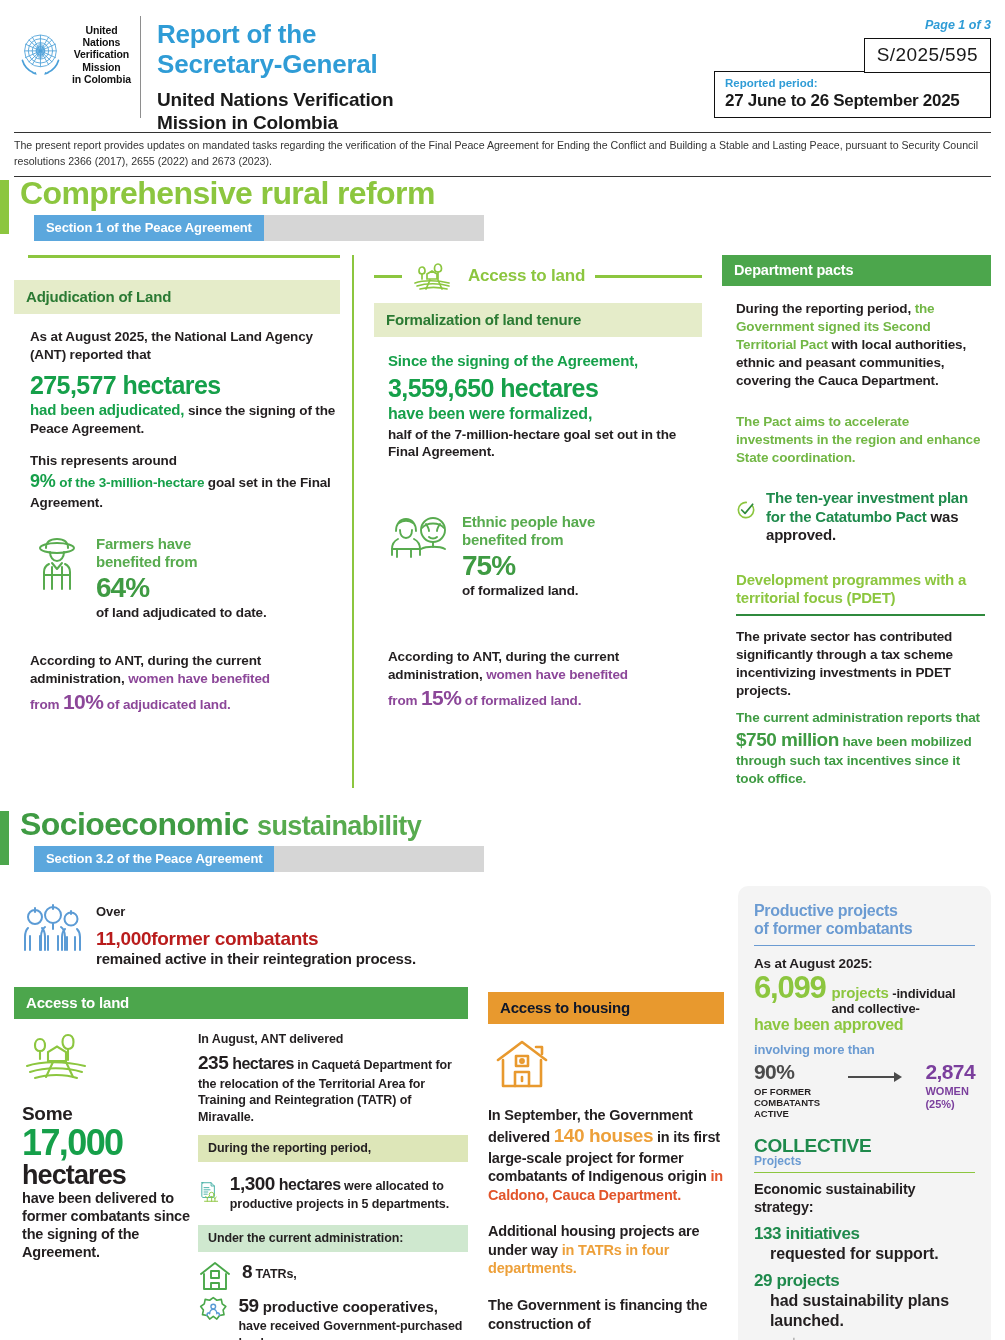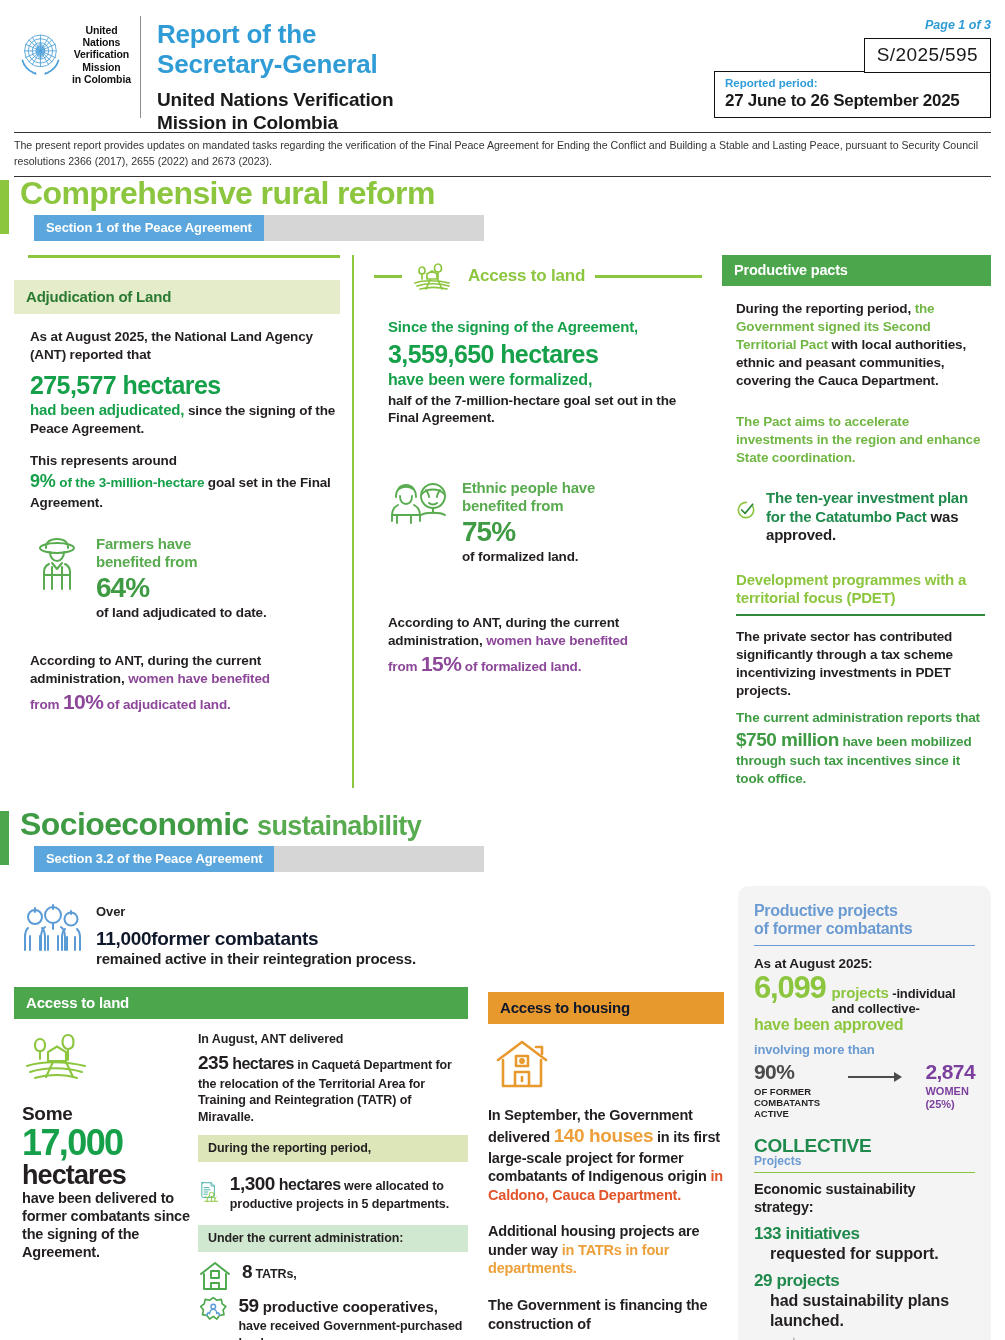--- a/index.html
+++ b/index.html
@@ -91,21 +91,21 @@
 
   
   .s2{position:relative;padding:0 14px;display:flex;margin-top:14px;}
   .s2-left{width:460px;flex:0 0 460px;padding-right:6px;box-sizing:border-box;}
   .s2-mid{width:250px;flex:0 0 250px;padding-left:14px;box-sizing:border-box;}
   .s2-right{flex:1;padding-left:14px;box-sizing:border-box;}
 
   .over-row{display:flex;gap:12px;align-items:flex-start;margin:18px 0 0 8px;}
   .over-txt .over-lbl{font-size:13px;font-weight:bold;letter-spacing:-0.1px;}
   .over-txt .over-big{font-size:30px;font-weight:bold;color:#3f8fd0;letter-spacing:-1px;line-height:1.05;}
-  .over-txt .over-big span{font-size:19px;color:#0f172a;letter-spacing:-0.3px;}
+  .over-txt .over-big span{font-size:19px;color:#b91c1c;letter-spacing:-0.3px;}
   .over-txt .over-tail{font-size:15px;font-weight:bold;line-height:1.25;letter-spacing:-0.2px;}
 
   .band-green{background:#4ca64c;color:#fff;font-size:15px;font-weight:bold;padding:7px 12px 8px 12px;margin-top:18px;letter-spacing:-0.2px;}
   .band-orange{background:#e8992e;color:#0f172a;font-size:15px;font-weight:bold;padding:7px 12px 8px 12px;letter-spacing:-0.2px;}
 
   .s2l-cols{display:flex;margin-top:12px;}
   .s2l-c1{width:180px;flex:0 0 180px;padding-left:8px;box-sizing:border-box;}
   .s2l-c2{flex:1;padding-left:4px;}
   .some-lbl{font-size:19px;font-weight:bold;letter-spacing:-0.3px;margin-top:16px;}
   .some-num{font-size:36px;font-weight:bold;color:#16a04a;letter-spacing:-1.6px;line-height:1.0;}
@@ -283,20 +283,21 @@
             <path d="M3 22c8-3 22-3 34 0"></path>
             <path d="M5 25c9-3 22-3 32 0"></path>
             <path d="M8 28c8-2 19-2 27 0"></path>
             <path d="M18 19l-4 9M26 19l4 9"></path>
           </g>
         </svg>
         <div class="access-label">Access to land</div>
         <div class="access-line"></div>
       </div>
 
+      <div class="card-title mid">Formalization of land tenure</div>
       <div style="padding:14px 0 0 14px;">
         <div class="body-txt green-t" style="font-size:15px;">Since the signing of the Agreement,</div>
         <div class="big-green" style="margin-top:3px;">3,559,650 hectares</div>
         <div class="body-txt green-t" style="font-size:16px;margin-top:1px;">have been were formalized,</div>
         <div class="body-txt" style="margin-top:1px;">half of the 7-million-hectare goal set out in the Final Agreement.</div>
 
         <div class="icon-row" style="margin-top:52px;">
           <div class="icon-box">
             <svg width="62" height="50" viewBox="0 0 62 50">
               <g fill="none" stroke="#58ab4f" stroke-width="1.9" stroke-linecap="round" stroke-linejoin="round">
@@ -324,21 +325,21 @@
         </div>
 
         <div class="women-note" style="margin-top:48px;">
           <span>According to ANT, during the current administration, </span><span class="purple-t">women have benefited</span><br>
           <span class="purple-t">from </span><span class="pct">15%</span><span class="purple-t"> of formalized land.</span>
         </div>
       </div>
     </div>
 
     <div class="s1-right">
-      <div class="terr-head">Productive pacts</div>
+      <div class="terr-head">Department pacts</div>
       <div class="terr-body">
         <span>During the reporting period,</span>
         <span class="lime-t" style="color:#72b745;">the Government signed its Second Territorial Pact</span><span> with local authorities, ethnic and peasant communities, covering the Cauca Department.</span>
       </div>
       <div class="terr-body terr-p2" style="color:#72b745;">The Pact aims to accelerate investments in the region and enhance State coordination.</div>
 
       <div class="check-row">
         <svg width="42" height="42" viewBox="0 0 42 42">
           <circle cx="21" cy="21" r="16" fill="none" stroke="#8cc63f" stroke-width="3.4" stroke-dasharray="88 14" transform="rotate(-40 21 21)"></circle>
           <path d="M12 21l7 7 16-19" fill="none" stroke="#2f8a3d" stroke-width="3.6" stroke-linecap="round" stroke-linejoin="round"></path>

